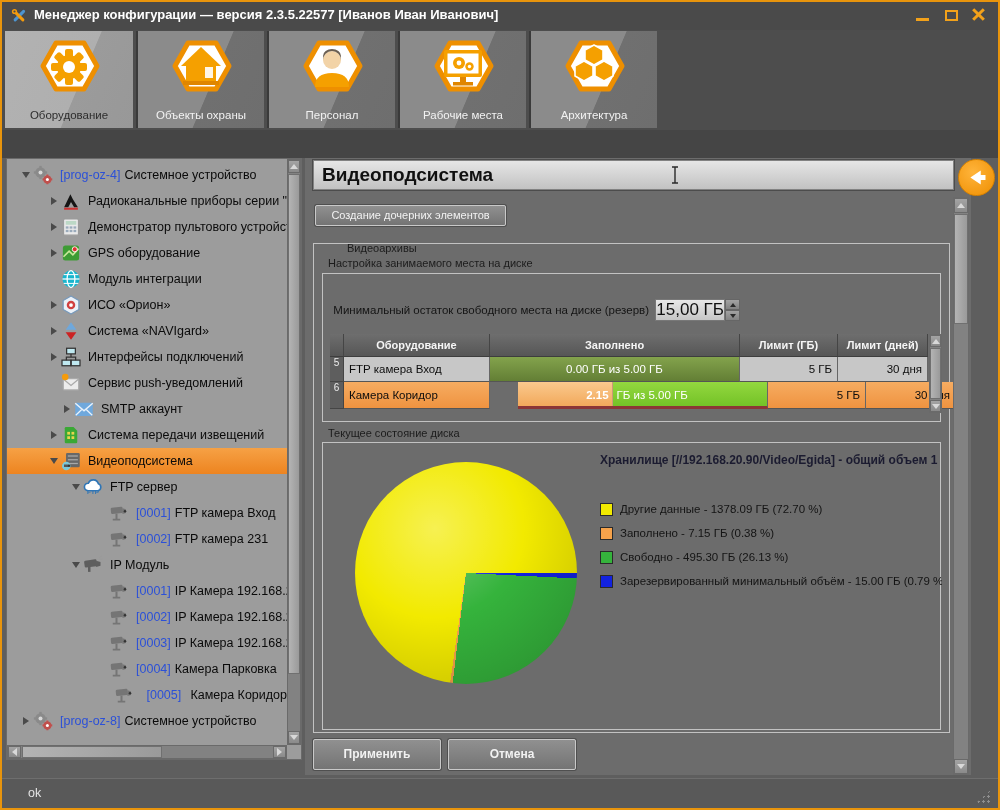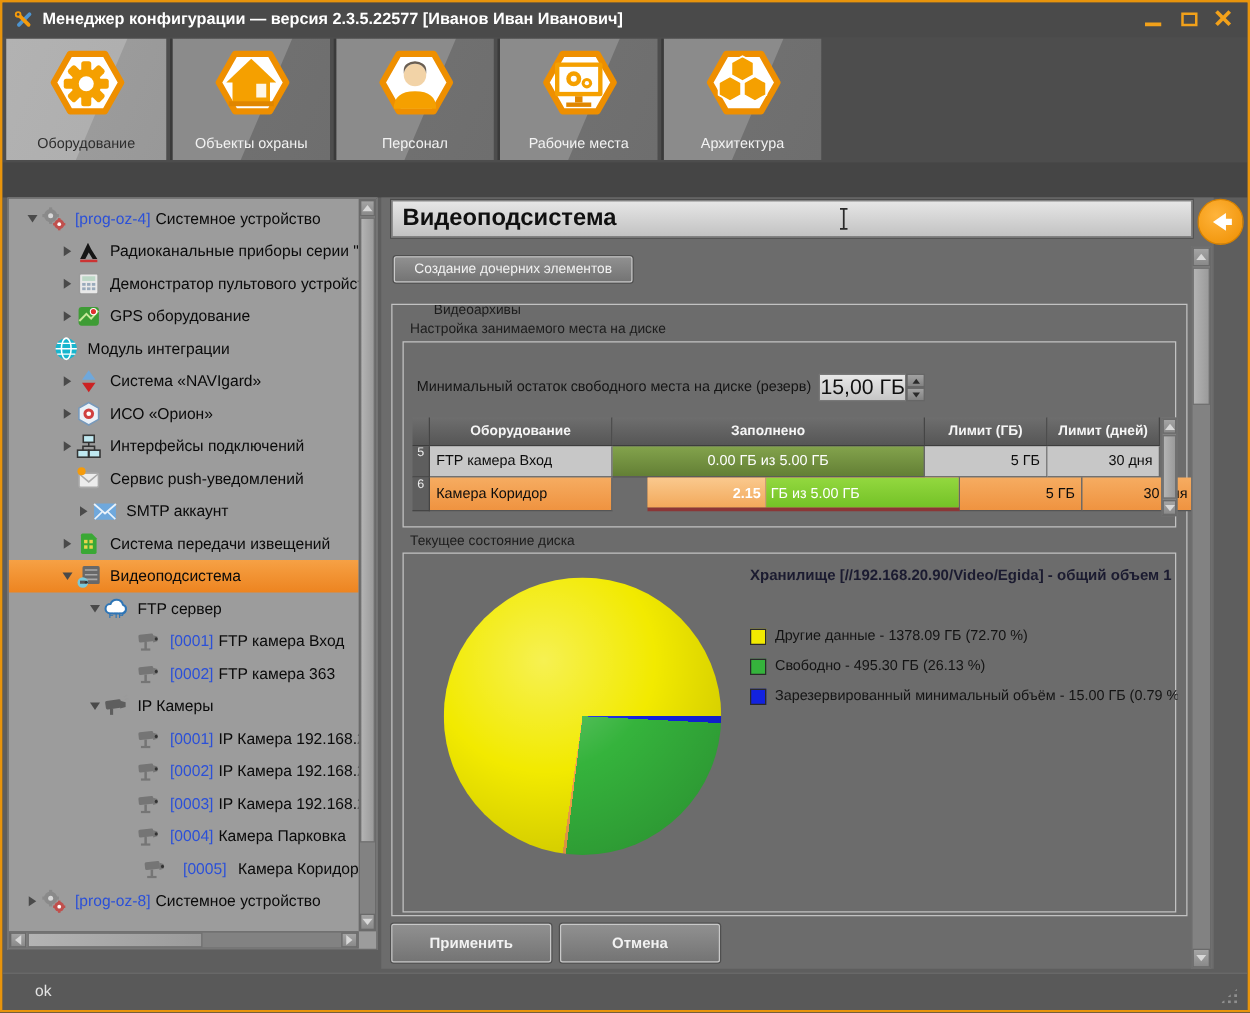--- a/index.html
+++ b/index.html
@@ -283,47 +283,47 @@
         </div>
         <div class="tree-row" style="padding-left: 40px;">
           <div class="twisty collapsed"></div>
           <div class="ticon"><svg viewBox="0 0 16 16" width="20" height="20">
               <rect x="1.5" y="2" width="13" height="12" rx="2" fill="#3E9C35"></rect>
               <path d="M2,11 L6.5,6.5 L9.5,9.5 L14,4.5" stroke="#C8E89A" stroke-width="1.3" fill="none"></path>
               <circle cx="11" cy="5" r="2" fill="#E03030" stroke="#fff" stroke-width=".7"></circle>
             </svg></div>
           <div class="tlabel">GPS оборудование</div>
         </div>
-        <div class="tree-row" style="padding-left: 22px; align-items: center;">
+        <div class="tree-row" style="padding-left: 40px; align-items: center;">
           <div class="twisty leaf"></div>
           <div class="ticon"><svg viewBox="0 0 16 16" width="20" height="20">
               <circle cx="8" cy="8" r="6.8" fill="#18B6CE"></circle>
               <ellipse cx="8" cy="8" rx="3.1" ry="6.8" fill="none" stroke="#fff" stroke-width="1"></ellipse>
               <line x1="1.2" y1="8" x2="14.8" y2="8" stroke="#fff" stroke-width="1"></line>
               <line x1="2.2" y1="4.5" x2="13.8" y2="4.5" stroke="#fff" stroke-width=".8"></line>
               <line x1="2.2" y1="11.5" x2="13.8" y2="11.5" stroke="#fff" stroke-width=".8"></line>
             </svg></div>
           <div class="tlabel">Модуль интеграции</div>
         </div>
         <div class="tree-row" style="padding-left: 40px;">
           <div class="twisty collapsed"></div>
           <div class="ticon"><svg viewBox="0 0 16 16" width="20" height="20">
-              <polygon points="8,1 12.3,7 3.7,7" fill="#6FA8DC"></polygon>
-              <polygon points="3.7,9 12.3,9 8,15" fill="#CC2222"></polygon>
-            </svg></div>
-          <div class="tlabel">Система «NAVIgard»</div>
-        </div>
-        <div class="tree-row" style="padding-left: 40px;">
-          <div class="twisty collapsed"></div>
-          <div class="ticon"><svg viewBox="0 0 16 16" width="20" height="20">
               <polygon points="8,0.8 14.3,4.4 14.3,11.6 8,15.2 1.7,11.6 1.7,4.4" fill="#EAF1F8" stroke="#7799BB"></polygon>
               <circle cx="8" cy="8" r="3.4" fill="#D04040"></circle>
               <circle cx="8" cy="8" r="1.5" fill="#fff"></circle>
             </svg></div>
           <div class="tlabel">ИСО «Орион»</div>
+        </div>
+        <div class="tree-row" style="padding-left: 40px;">
+          <div class="twisty collapsed"></div>
+          <div class="ticon"><svg viewBox="0 0 16 16" width="20" height="20">
+              <polygon points="8,1 12.3,7 3.7,7" fill="#6FA8DC"></polygon>
+              <polygon points="3.7,9 12.3,9 8,15" fill="#CC2222"></polygon>
+            </svg></div>
+          <div class="tlabel">Система «NAVIgard»</div>
         </div>
         <div class="tree-row" style="padding-left: 40px;">
           <div class="twisty collapsed"></div>
           <div class="ticon"><svg viewBox="0 0 16 16" width="20" height="20">
               <rect x="4.5" y="1" width="7" height="4.5" fill="#BFE8F0" stroke="#333"></rect>
               <rect x="0.8" y="10.5" width="7" height="4.5" fill="#BFE8F0" stroke="#333"></rect>
               <rect x="8.2" y="10.5" width="7" height="4.5" fill="#BFE8F0" stroke="#333"></rect>
               <path d="M8,5.5 V8 M4.3,10.5 V8 H11.7 V10.5" stroke="#333" fill="none"></path>
             </svg></div>
           <div class="tlabel">Интерфейсы подключений</div>
@@ -401,36 +401,36 @@
           <div class="ticon"><svg viewBox="0 0 16 16" width="20" height="20">
               <g fill="#757575">
                 <rect x="1.5" y="3.5" width="9.5" height="5" rx="1" transform="rotate(-6 6 6)"></rect>
                 <polygon points="10.8,4.2 13.5,5 13.5,8 10.8,8.8"></polygon>
                 <rect x="5.2" y="8.5" width="1.6" height="4.5"></rect>
                 <rect x="3" y="12.6" width="6" height="1.4"></rect>
               </g>
               <circle cx="12.8" cy="6.5" r="1" fill="#333"></circle>
             </svg></div>
           <div class="tprefix">[0002]</div>
-          <div class="tlabel">FTP камера 363</div>
+          <div class="tlabel">FTP камера 231</div>
         </div>
         <div class="tree-row" style="padding-left: 62px;">
           <div class="twisty expanded"></div>
           <div class="ticon"><svg viewBox="0 0 16 16" width="20" height="20">
               <g fill="#5E5E5E">
                 <rect x="1" y="4" width="10" height="5.5" rx="1" transform="rotate(-8 6 6)"></rect>
                 <polygon points="10.5,4.5 14,5.5 14,8.5 10.5,9.5"></polygon>
                 <rect x="4" y="9.5" width="2" height="4"></rect>
               </g>
               <g stroke="#9a9a9a">
                 <line x1="13" y1="2" x2="15" y2="1"></line>
                 <line x1="13.5" y1="3.5" x2="15.6" y2="3.2"></line>
               </g>
             </svg></div>
-          <div class="tlabel">IP Камеры</div>
+          <div class="tlabel">IP Модуль</div>
         </div>
         <div class="tree-row" style="padding-left: 88px;">
           <div class="twisty leaf"></div>
           <div class="ticon"><svg viewBox="0 0 16 16" width="20" height="20">
               <g fill="#757575">
                 <rect x="1.5" y="3.5" width="9.5" height="5" rx="1" transform="rotate(-6 6 6)"></rect>
                 <polygon points="10.8,4.2 13.5,5 13.5,8 10.8,8.8"></polygon>
                 <rect x="5.2" y="8.5" width="1.6" height="4.5"></rect>
                 <rect x="3" y="12.6" width="6" height="1.4"></rect>
               </g>
@@ -596,20 +596,24 @@
   <div id="box-state" class="grp-box"></div>
 
   <div id="pie" style="background: radial-gradient(circle at 36% 30%, rgba(255, 255, 255, 0.32) 0%, rgba(255, 255, 255, 0) 42%, rgba(0, 0, 0, 0.22) 100%), conic-gradient(from 90deg, rgb(18, 34, 224) 0deg, rgb(18, 34, 224) 2.84deg, rgb(53, 179, 60) 2.84deg, rgb(53, 179, 60) 96.91deg, rgb(245, 162, 75) 96.91deg, rgb(245, 162, 75) 98.28deg, rgb(242, 234, 0) 98.28deg, rgb(242, 234, 0) 360deg);"></div>
   <div id="chart-title">Хранилище [//192.168.20.90/Video/Egida] - общий объем 1</div>
   <div id="legend">
       <div class="leg-row">
         <div class="leg-sw" style="background: rgb(242, 234, 0);"></div>
         <div class="leg-txt">Другие данные - 1378.09 ГБ (72.70 %)</div>
       </div>
       <div class="leg-row">
+        <div class="leg-sw" style="background: rgb(245, 162, 75);"></div>
+        <div class="leg-txt">Заполнено - 7.15 ГБ (0.38 %)</div>
+      </div>
+      <div class="leg-row">
         <div class="leg-sw" style="background: rgb(53, 179, 60);"></div>
         <div class="leg-txt">Свободно - 495.30 ГБ (26.13 %)</div>
       </div>
       <div class="leg-row">
         <div class="leg-sw" style="background: rgb(18, 34, 224);"></div>
         <div class="leg-txt">Зарезервированный минимальный объём - 15.00 ГБ (0.79 %)</div>
       </div>
     </div>
 
   <div id="main-vsb" class="sb-track">

